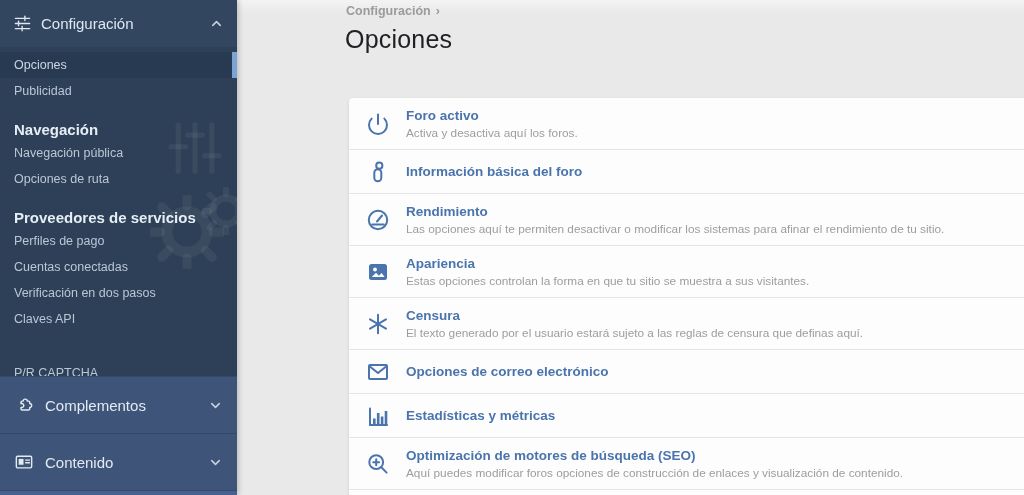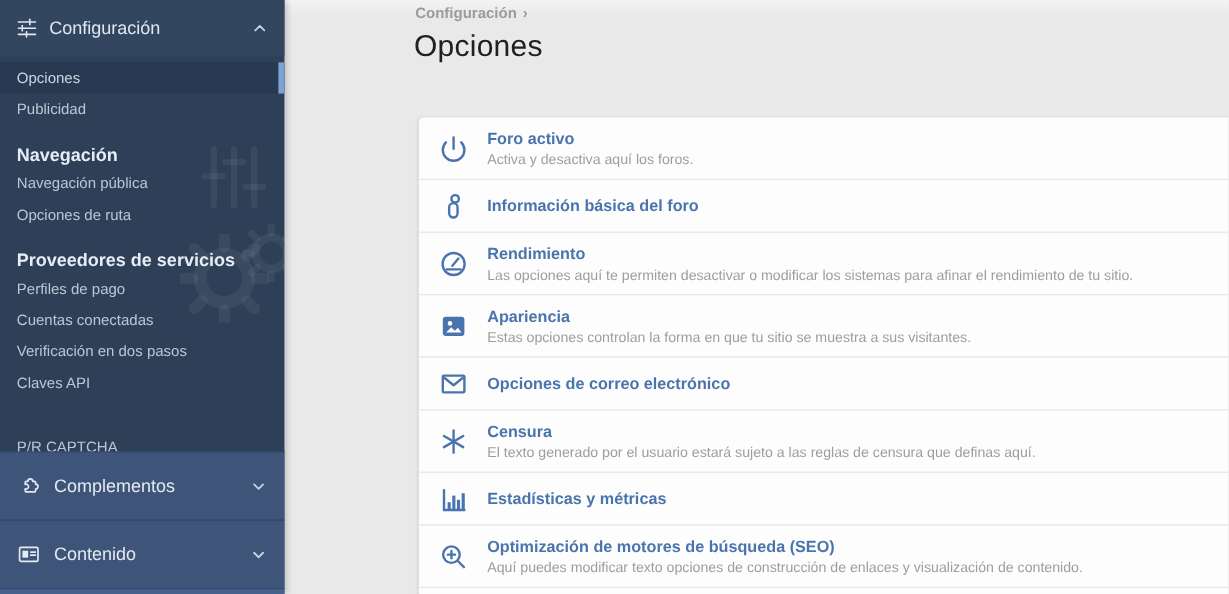--- a/index.html
+++ b/index.html
@@ -231,46 +231,46 @@
                 <circle cx="9" cy="9.5" r="1.9" fill="#fdfdfd" stroke="none"></circle>
                 <path d="M5.8 17l4.2-4.3 3 3 2.6-2.6 3 3.9 z" fill="#fdfdfd" stroke="none"></path>
               </svg>
             </span>
           </div>
           <div class="text-col">
             <div class="option-title">Apariencia</div>
             <div class="option-desc">Estas opciones controlan la forma en que tu sitio se muestra a sus visitantes.</div>
           </div>
         </div>
-        <div class="option-row">
-          <div class="icon-col">
-            <span class="icon">
-              <svg width="24" height="24" viewBox="0 0 24 24" fill="none" stroke="currentColor" stroke-width="2" stroke-linecap="round" stroke-linejoin="round">
-                <rect x="3" y="5" width="18" height="14" rx="1"></rect>
-                <polyline points="4.5 7 12 13 19.5 7"></polyline>
-              </svg>
-            </span>
-          </div>
-          <div class="text-col">
-            <div class="option-title">Opciones de correo electrónico</div>
-          </div>
-        </div>
         <div class="option-row has-desc">
           <div class="icon-col">
             <span class="icon">
               <svg width="24" height="24" viewBox="0 0 24 24" fill="none" stroke="currentColor" stroke-width="2" stroke-linecap="round" stroke-linejoin="round">
                 <line x1="12" y1="2.8" x2="12" y2="21.2"></line>
                 <line x1="4" y1="7.4" x2="20" y2="16.6"></line>
                 <line x1="4" y1="16.6" x2="20" y2="7.4"></line>
               </svg>
             </span>
           </div>
           <div class="text-col">
             <div class="option-title">Censura</div>
             <div class="option-desc">El texto generado por el usuario estará sujeto a las reglas de censura que definas aquí.</div>
+          </div>
+        </div>
+        <div class="option-row">
+          <div class="icon-col">
+            <span class="icon">
+              <svg width="24" height="24" viewBox="0 0 24 24" fill="none" stroke="currentColor" stroke-width="2" stroke-linecap="round" stroke-linejoin="round">
+                <rect x="3" y="5" width="18" height="14" rx="1"></rect>
+                <polyline points="4.5 7 12 13 19.5 7"></polyline>
+              </svg>
+            </span>
+          </div>
+          <div class="text-col">
+            <div class="option-title">Opciones de correo electrónico</div>
           </div>
         </div>
         <div class="option-row">
           <div class="icon-col">
             <span class="icon">
               <svg width="24" height="24" viewBox="0 0 24 24" fill="none" stroke="currentColor" stroke-width="2" stroke-linecap="round" stroke-linejoin="round">
                 <line x1="4" y1="21" x2="21" y2="21"></line>
                 <line x1="4" y1="4.5" x2="4" y2="21"></line>
                 <rect x="7" y="14.5" width="2.6" height="6.5" fill="currentColor" stroke="none"></rect>
                 <rect x="10.9" y="9" width="2.6" height="12" fill="currentColor" stroke="none"></rect>
@@ -289,19 +289,19 @@
               <svg width="24" height="24" viewBox="0 0 24 24" fill="none" stroke="currentColor" stroke-width="2" stroke-linecap="round" stroke-linejoin="round">
                 <circle cx="10.2" cy="10.2" r="6.9"></circle>
                 <line x1="15.3" y1="15.3" x2="20.6" y2="20.6"></line>
                 <line x1="10.2" y1="7.2" x2="10.2" y2="13.2"></line>
                 <line x1="7.2" y1="10.2" x2="13.2" y2="10.2"></line>
               </svg>
             </span>
           </div>
           <div class="text-col">
             <div class="option-title">Optimización de motores de búsqueda (SEO)</div>
-            <div class="option-desc">Aquí puedes modificar texto opciones de construcción de enlaces y visualización de contenido.</div>
+            <div class="option-desc">Aquí puedes modificar foros opciones de construcción de enlaces y visualización de contenido.</div>
           </div>
         </div>
       </div>
   </div>
 
 </div>
 
 </body></html>

